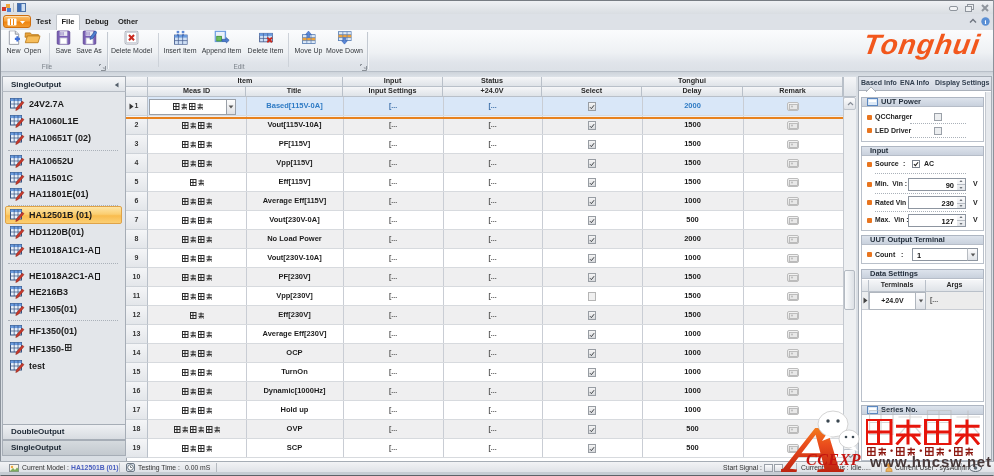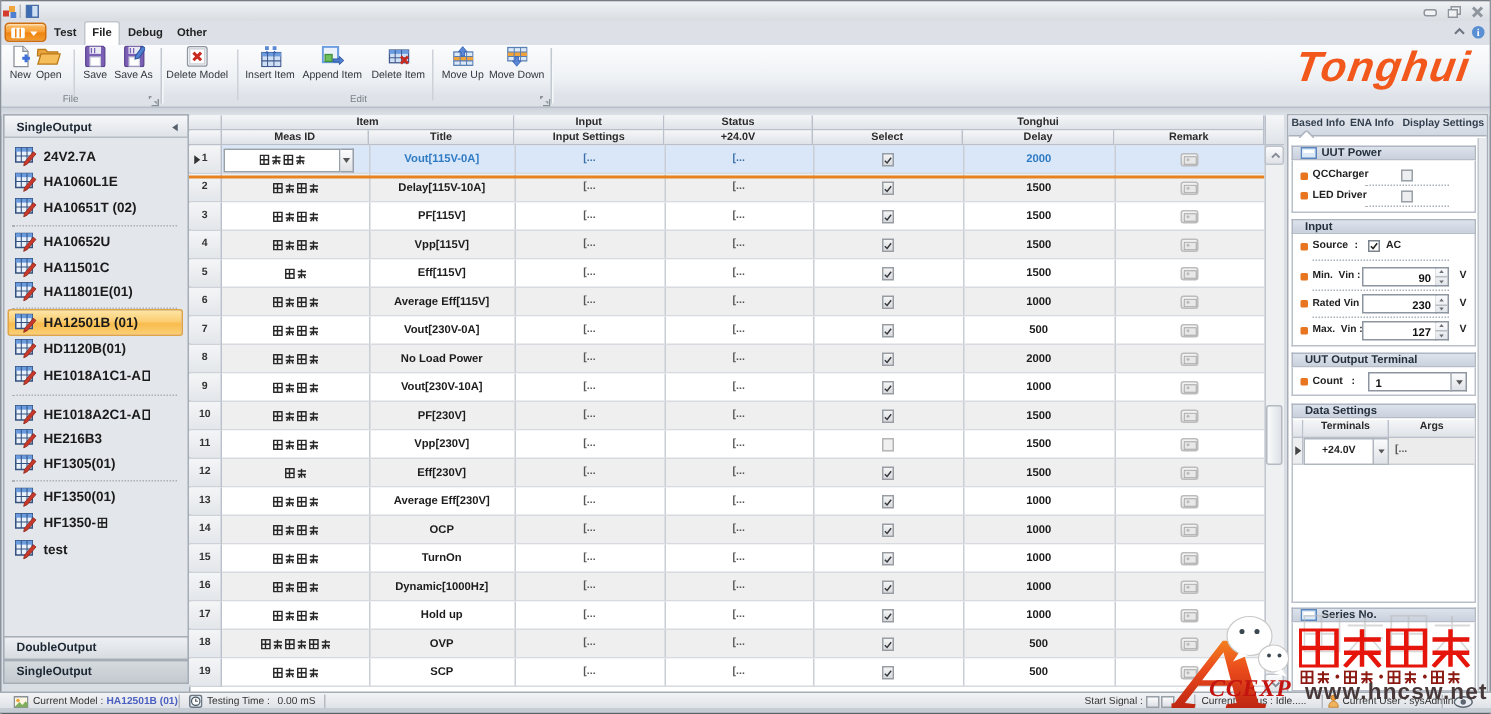--- a/index.html
+++ b/index.html
@@ -308,21 +308,21 @@
     </svg></div>
 <div class="a" style="left:29px;top:326.5px;width:95px;height:10px;font-size:9px;font-weight:bold;color:#1b1b1b;display:flex;align-items:center">
     <span>HF1350(01)</span>
   </div>
 <div class="a" style="left:10px;top:342.0px;width:15px;height:13px"><svg width="15" height="13" viewBox="0 0 15 13">
       <rect x="0.5" y="0.5" width="11" height="9.5" fill="#e7f0fb" stroke="#35527f"></rect>
       <rect x="0.5" y="0.5" width="11" height="2.6" fill="#6b9ce0"></rect>
       <path d="M0.5,6 h11 M4.2,0.5 v9.5 M8,0.5 v9.5" stroke="#35527f" stroke-width="0.7" fill="none"></path>
       <path d="M14,4.6 L8.2,11.4 l-2.4,1.2 0.5,-2.5 L12.2,3.2 z" fill="#c8392b" stroke="#8a2318" stroke-width="0.5"></path>
     </svg></div>
-<div class="a" style="left:29px;top:343.5px;width:95px;height:10px;font-size:9px;font-weight:bold;color:#1b1b1b;display:flex;align-items:center">
+<div class="a" style="left:29px;top:343.5px;width:95px;height:10px;font-size:9px;font-weight:bold;color:#1b1b1b;display:flex;align-items:flex-start">
     <span>HF1350-</span>
     <svg width="7" height="7" viewBox="0 0 7 7" style="margin-left:1px">
       <g fill="none" stroke="#1b1b1b" stroke-width="0.9">
         <rect x="0.5" y="0.5" width="5.5" height="6"></rect>
         <path d="M0.5,3.5 h5.5 M3.0,0.5 v6"></path>
       </g>
     </svg>
   </div>
 <div class="a" style="left:10px;top:360.0px;width:15px;height:13px"><svg width="15" height="13" viewBox="0 0 15 13">
       <rect x="0.5" y="0.5" width="11" height="9.5" fill="#e7f0fb" stroke="#35527f"></rect>
@@ -415,21 +415,21 @@
       <g fill="none" stroke="#262626" stroke-width="0.95">
         <path d="M27.0,0.5 v6 M24.5,1.9600000000000002 h5.5 M24.5,4.34 h5.5"></path>
         <path d="M25,6.5 L26.66,4.2 M29.5,6.5 L28.34,4.2"></path>
       </g>
     </svg>
   </div>
 <div class="a" style="left:227px;top:98.5px;width:9px;height:16px;background:linear-gradient(#fdfdfd,#dfe1e5);border:1px solid #9aa0a8;border-left:none;display:flex;align-items:center;justify-content:center">
     <div class="tri-d" style="border-top-color:#555;transform:scale(.8)"></div>
   </div>
 <div class="a fc" style="left:246px;top:97px;width:97px;height:19px;font-size:7.5px;font-weight:bold;color:#2f7bc4">
-    <span style="margin:auto">Vout[115V-0A]</span>
+    <span style="margin:auto">Based[115V-0A]</span>
   </div>
 <div class="a fc" style="left:343px;top:97px;width:100px;height:19px;font-size:7px;color:#3a6ea8;font-weight:bold">
     <span style="margin:auto">[...</span>
   </div>
 <div class="a fc" style="left:443px;top:97px;width:99px;height:19px;font-size:7px;color:#3a6ea8;font-weight:bold">
     <span style="margin:auto">[...</span>
   </div>
 <div class="a fc" style="left:542px;top:97px;width:100px;height:19px">
     <div class="cb">
       <svg width="6" height="6" viewBox="0 0 8 8">
@@ -474,21 +474,21 @@
         <rect x="16.5" y="0.5" width="5.5" height="6"></rect>
         <path d="M16.5,3.5 h5.5 M19.0,0.5 v6"></path>
       </g>
       <g fill="none" stroke="#262626" stroke-width="0.95">
         <path d="M27.0,0.5 v6 M24.5,1.9600000000000002 h5.5 M24.5,4.34 h5.5"></path>
         <path d="M25,6.5 L26.66,4.2 M29.5,6.5 L28.34,4.2"></path>
       </g>
     </svg>
   </div>
 <div class="a fc" style="left:246px;top:116px;width:97px;height:19px;font-size:7.5px;font-weight:bold;color:#1c1c1c">
-    <span style="margin:auto">Delay[115V-10A]</span>
+    <span style="margin:auto">Vout[115V-10A]</span>
   </div>
 <div class="a fc" style="left:343px;top:116px;width:100px;height:19px;font-size:7px;color:#555;font-weight:bold">
     <span style="margin:auto">[...</span>
   </div>
 <div class="a fc" style="left:443px;top:116px;width:99px;height:19px;font-size:7px;color:#555;font-weight:bold">
     <span style="margin:auto">[...</span>
   </div>
 <div class="a fc" style="left:542px;top:116px;width:100px;height:19px">
     <div class="cb">
       <svg width="6" height="6" viewBox="0 0 8 8">

